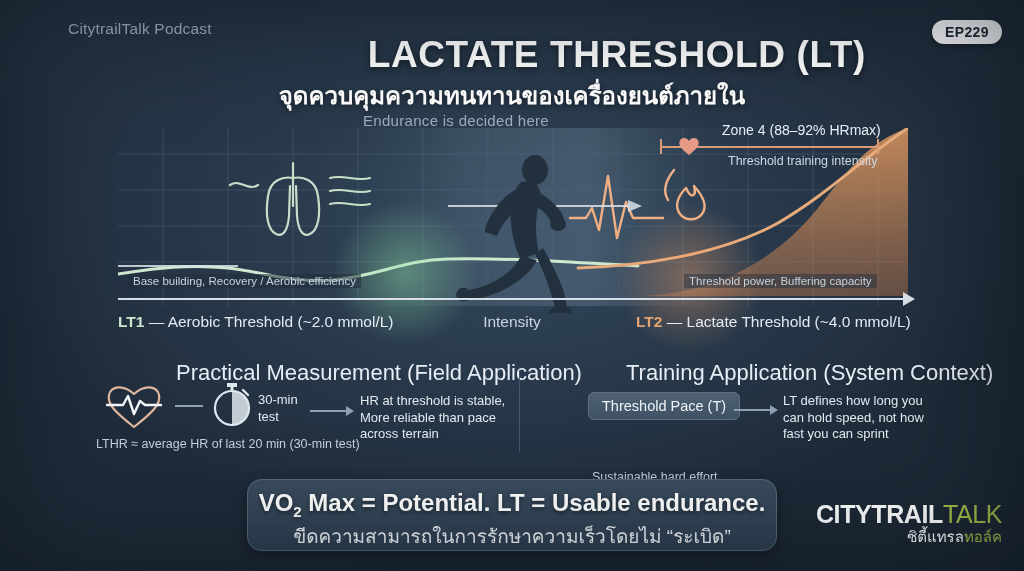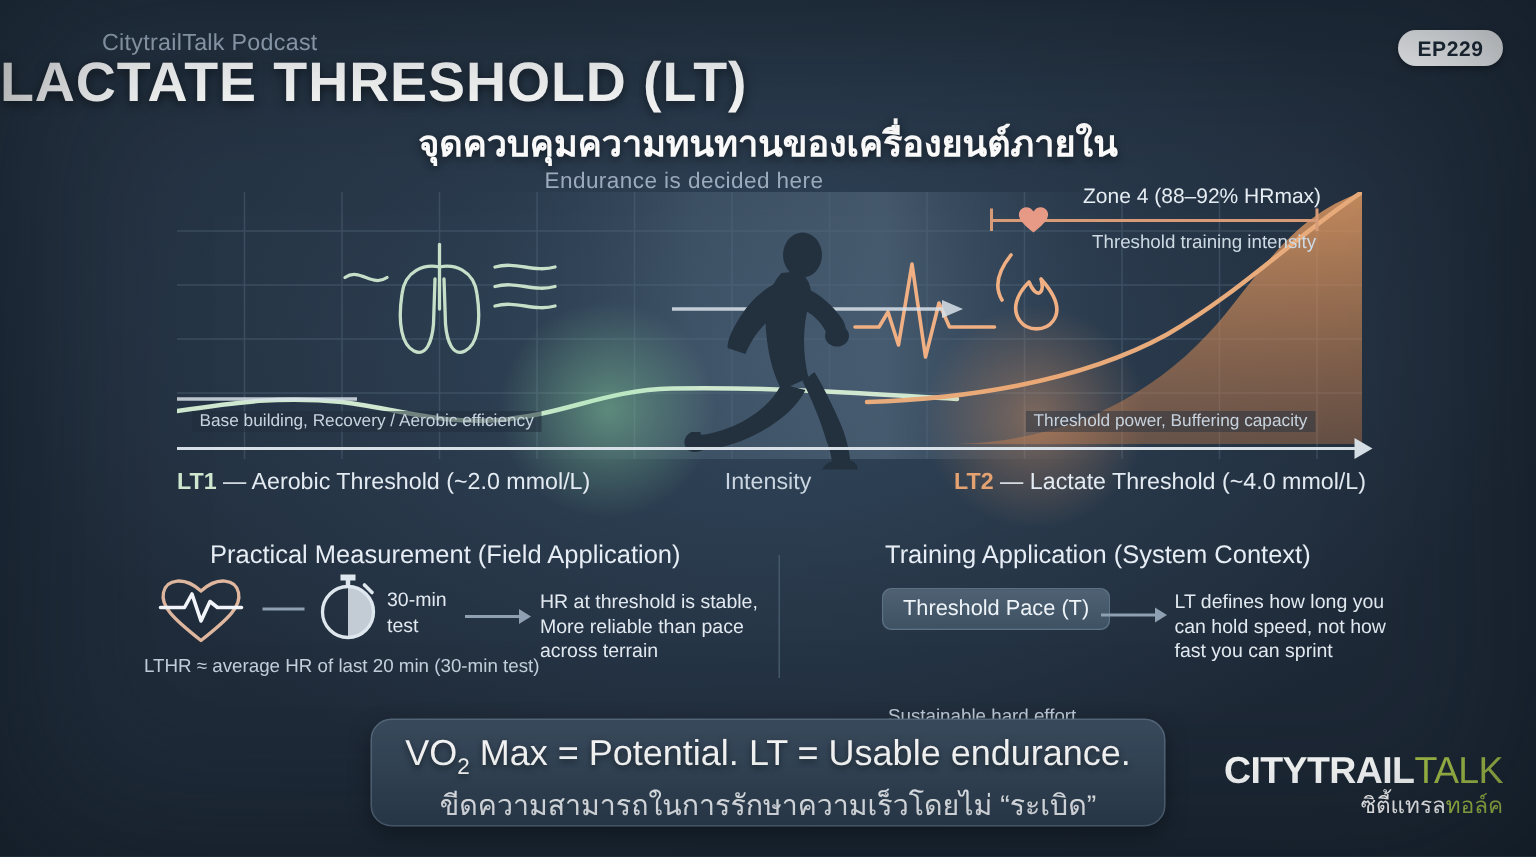--- a/index.html
+++ b/index.html
@@ -11,21 +11,21 @@
   #stage{position:relative;width:1024px;height:571px;overflow:hidden;
     background:
       radial-gradient(ellipse 700px 420px at 50% 42%, #32475c 0%, rgba(50,71,92,0) 72%),
       linear-gradient(160deg,#253343 0%,#202c3b 45%,#1c2734 100%);
   }
   
   .brand{position:absolute;left:26px;top:20px;font-size:15.5px;color:#9fb0c2;letter-spacing:.2px;margin-left:42px;}
   .epbadge{position:absolute;right:22px;top:20px;background:#f4f6f8;color:#1d2936;
     font-size:14px;font-weight:bold;letter-spacing:.4px;padding:4px 13px;border-radius:14px;
     box-shadow:0 2px 5px rgba(0,0,0,.35);}
-  .title{position:absolute;top:34px;left:0;width:866px;text-align:left;
+  .title{position:absolute;top:34px;left:0;width:866px;text-align:right;
     font-size:37px;font-weight:bold;color:#fff;letter-spacing:.6px;
     text-shadow:0 2px 7px rgba(0,0,0,.55);}
   .subtitle{position:absolute;top:76px;left:0;width:1024px;text-align:center;
     font-size:24px;font-weight:bold;color:#fff;text-shadow:0 2px 6px rgba(0,0,0,.5);}
   .tagline{position:absolute;top:112px;left:0;width:912px;text-align:center;
     font-size:15px;color:#9dadbe;letter-spacing:.3px;}
 
   
   #chart{position:absolute;left:0;top:128px;width:1024px;height:185px;}
   .gridwrap{position:absolute;left:118px;top:0;width:790px;height:178px;overflow:hidden;}
@@ -49,39 +49,39 @@
 
   
   .zone4{position:absolute;left:660px;top:0px;}
   .zone4 .z4text{position:absolute;left:62px;top:-6px;font-size:14px;color:#e7eef4;white-space:nowrap;}
   .zone4 .z4sub{position:absolute;left:68px;top:26px;font-size:12.5px;color:#cdd9e3;white-space:nowrap;}
   .zone4 .bar{position:absolute;left:0;top:18px;width:218px;height:1.5px;background:#d79b78;}
   .zone4 .cap{position:absolute;top:11px;width:1.5px;height:15px;background:#d79b78;}
   .zone4 .heart{position:absolute;left:18px;top:8px;}
 
   
-  .panel-title{position:absolute;font-size:17px;color:#e6edf4;}
+  .panel-title{position:absolute;font-size:22px;color:#e6edf4;margin-left:36px;}
   .ptL{left:140px;top:360px;}
   .ptR{left:590px;top:360px;}
   .divider{position:absolute;left:519px;top:370px;width:1px;height:82px;background:#44586c;}
   .small{font-size:12.5px;color:#c3d0dc;line-height:15.5px;}
   .body{font-size:13px;color:#e2e9f0;line-height:16.5px;}
   .pill{position:absolute;left:588px;top:392px;
     background:linear-gradient(180deg,#4f6173,#3e5264);border:1px solid #5d7185;
     border-radius:6px;padding:5px 13px;font-size:14.5px;color:#eef3f8;}
   .arrowline{position:absolute;height:2px;background:#8ea0b1;}
   .arrowhead{position:absolute;width:0;height:0;
     border-left:8px solid #8ea0b1;border-top:5px solid transparent;border-bottom:5px solid transparent;}
 
   
   .banner{position:absolute;left:247px;top:479px;width:528px;height:70px;
     background:linear-gradient(180deg,#3a4c5e,#2f4052);border:1px solid #55687a;
     border-radius:14px;box-shadow:0 5px 14px rgba(0,0,0,.35);}
   .banner .l1{position:absolute;top:9px;left:0;width:100%;text-align:center;
-    font-size:24px;font-weight:normal;color:#fff;text-shadow:0 2px 4px rgba(0,0,0,.5);}
+    font-size:24px;font-weight:bold;color:#fff;text-shadow:0 2px 4px rgba(0,0,0,.5);}
   .banner .l1 sub{font-size:15px;}
   .banner .l2{position:absolute;top:41px;left:0;width:100%;text-align:center;
     font-size:19px;color:#f2f6fa;}
 
   
   .logo{position:absolute;right:22px;top:500px;text-align:right;}
   .logo .w1{font-size:25px;font-weight:bold;color:#fff;letter-spacing:-.4px;}
   .logo .w2{font-size:25px;font-weight:normal;color:#a8c44a;letter-spacing:-.4px;}
   .logo .th{font-size:15px;margin-top:-4px;}
   .logo .th .a{color:#fff;}

